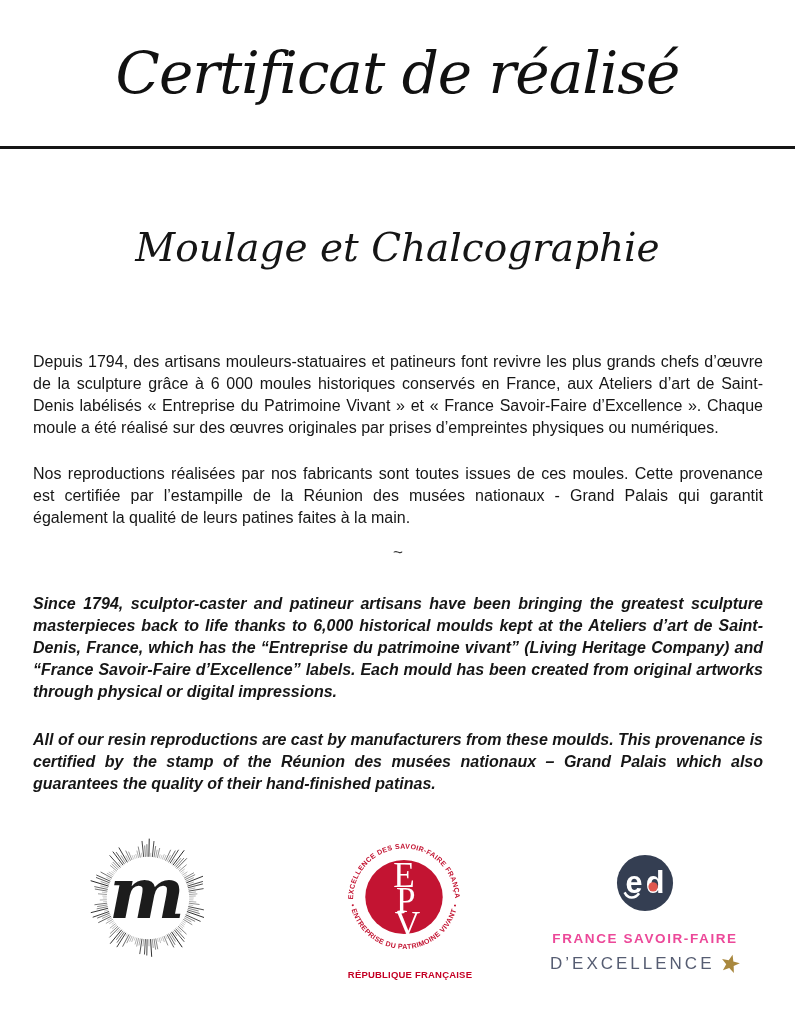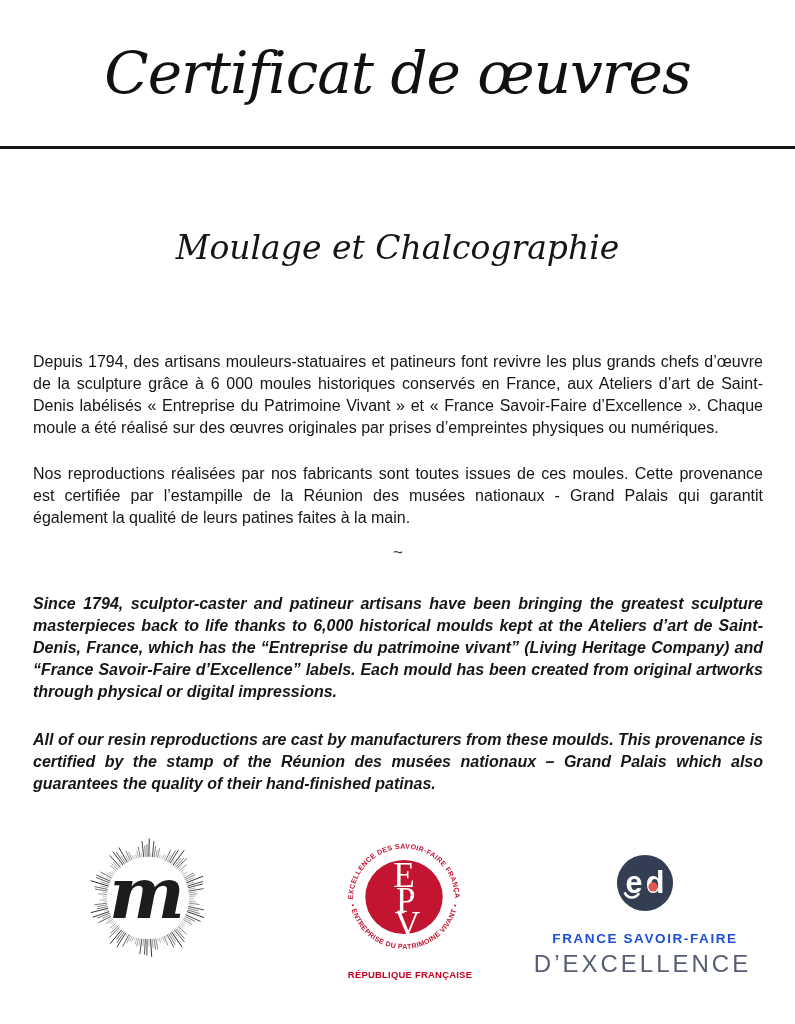--- a/index.html
+++ b/index.html
@@ -21,21 +21,21 @@
   .rule { border: none; border-top: 3px solid #161616; width: 795px; }
 
   .subtitles {
     height: 196px; display: flex; flex-direction: column;
     align-items: center; justify-content: center; gap: 22px;
   }
   .subtitle {
     font-family: "DejaVu Serif", serif; font-style: italic; font-weight: normal; color: #151515;
   }
   .subtitle-1 { font-size: 40px; }
-  .subtitle-2 { font-size: 33px; font-style: italic; }
+  .subtitle-2 { font-size: 39px; font-style: italic; }
 
   
   .content { margin: 6px 32px 8px 33px; }
   .content p {
     font-size: 16px; line-height: 22px; text-align: justify; color: #161616;
   }
   .p-fr2 { margin-top: 24px; }
   .tilde { text-align: center; font-size: 17px; color: #333; margin-top: 14px; }
   .p-en1 { margin-top: 30px; }
   .p-en  { font-style: italic; font-weight: bold; }
@@ -59,34 +59,34 @@
   .epv-caption {
     margin-top: 2px; display: flex; align-items: center; justify-content: center; gap: 12px;
     font-size: 9.5px; font-weight: bold; color: #c40024; letter-spacing: 0.2px; white-space: nowrap;
   }
   .logo-ed { position: absolute; left: 550px; top: 14px; width: 190px; text-align: center; }
   .ed-letter {
     font-family: "Liberation Sans", sans-serif; font-weight: bold; font-size: 36px; fill: #ffffff;
   }
   .ed-line1 {
     margin-top: 10px; font-size: 13.5px; font-weight: bold; letter-spacing: 1.6px;
-    color: #1d4ed8; white-space: nowrap;
+    color: #ec4899; white-space: nowrap;
   }
   .ed-line2 {
-    margin-top: 3px; font-size: 24px; letter-spacing: 3px; color: #565d72;
+    margin-top: 3px; font-size: 17px; letter-spacing: 3px; color: #565d72;
     display: flex; align-items: center; justify-content: center; gap: 5px; white-space: nowrap; text-align: center;
   }
 </style>
 </head>
 <body>
 
 <div class="page">
 
   <header class="title-block">
-    <h1 class="title">Certificat de œuvres</h1>
+    <h1 class="title">Certificat de réalisé</h1>
   </header>
 
   <hr class="rule">
 
   <div class="subtitles">
     <h2 class="subtitle subtitle-2">Moulage et Chalcographie</h2>
   </div>
 
   <main class="content">
     <p class="p-fr p-fr1">Depuis 1794, des artisans mouleurs-statuaires et patineurs font revivre les plus grands chefs d’œuvre de la sculpture grâce à 6 000 moules historiques conservés en France, aux Ateliers d’art de Saint-Denis labélisés « Entreprise du Patrimoine Vivant » et « France Savoir-Faire d’Excellence ». Chaque moule a été réalisé sur des œuvres originales par prises d’empreintes physiques ou numériques.</p>

